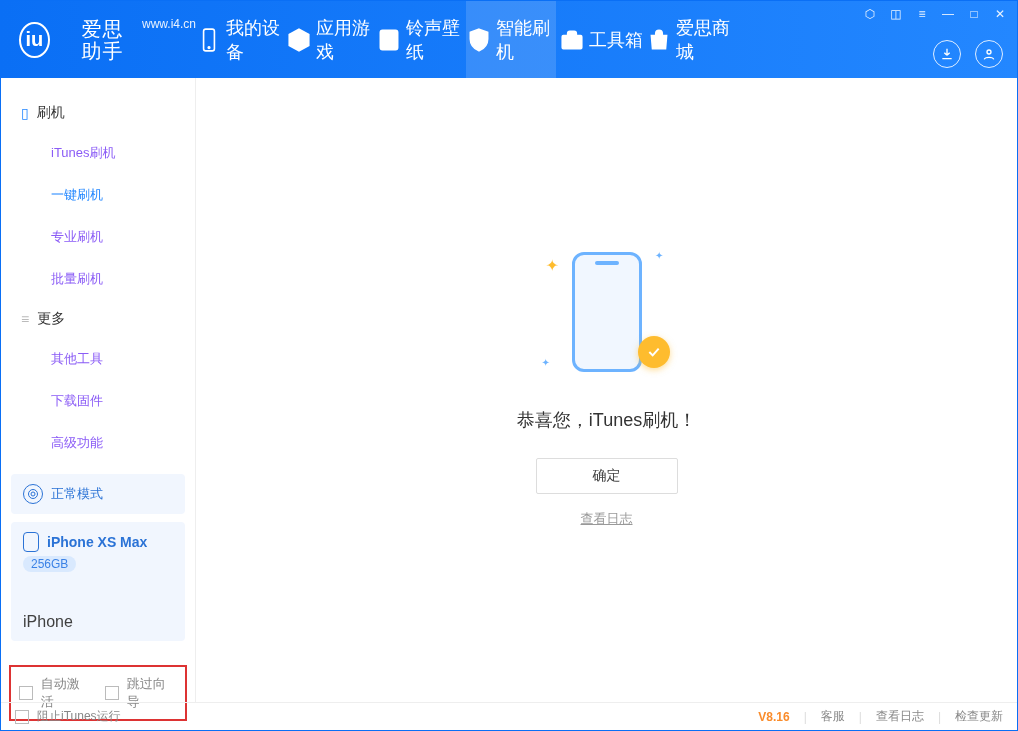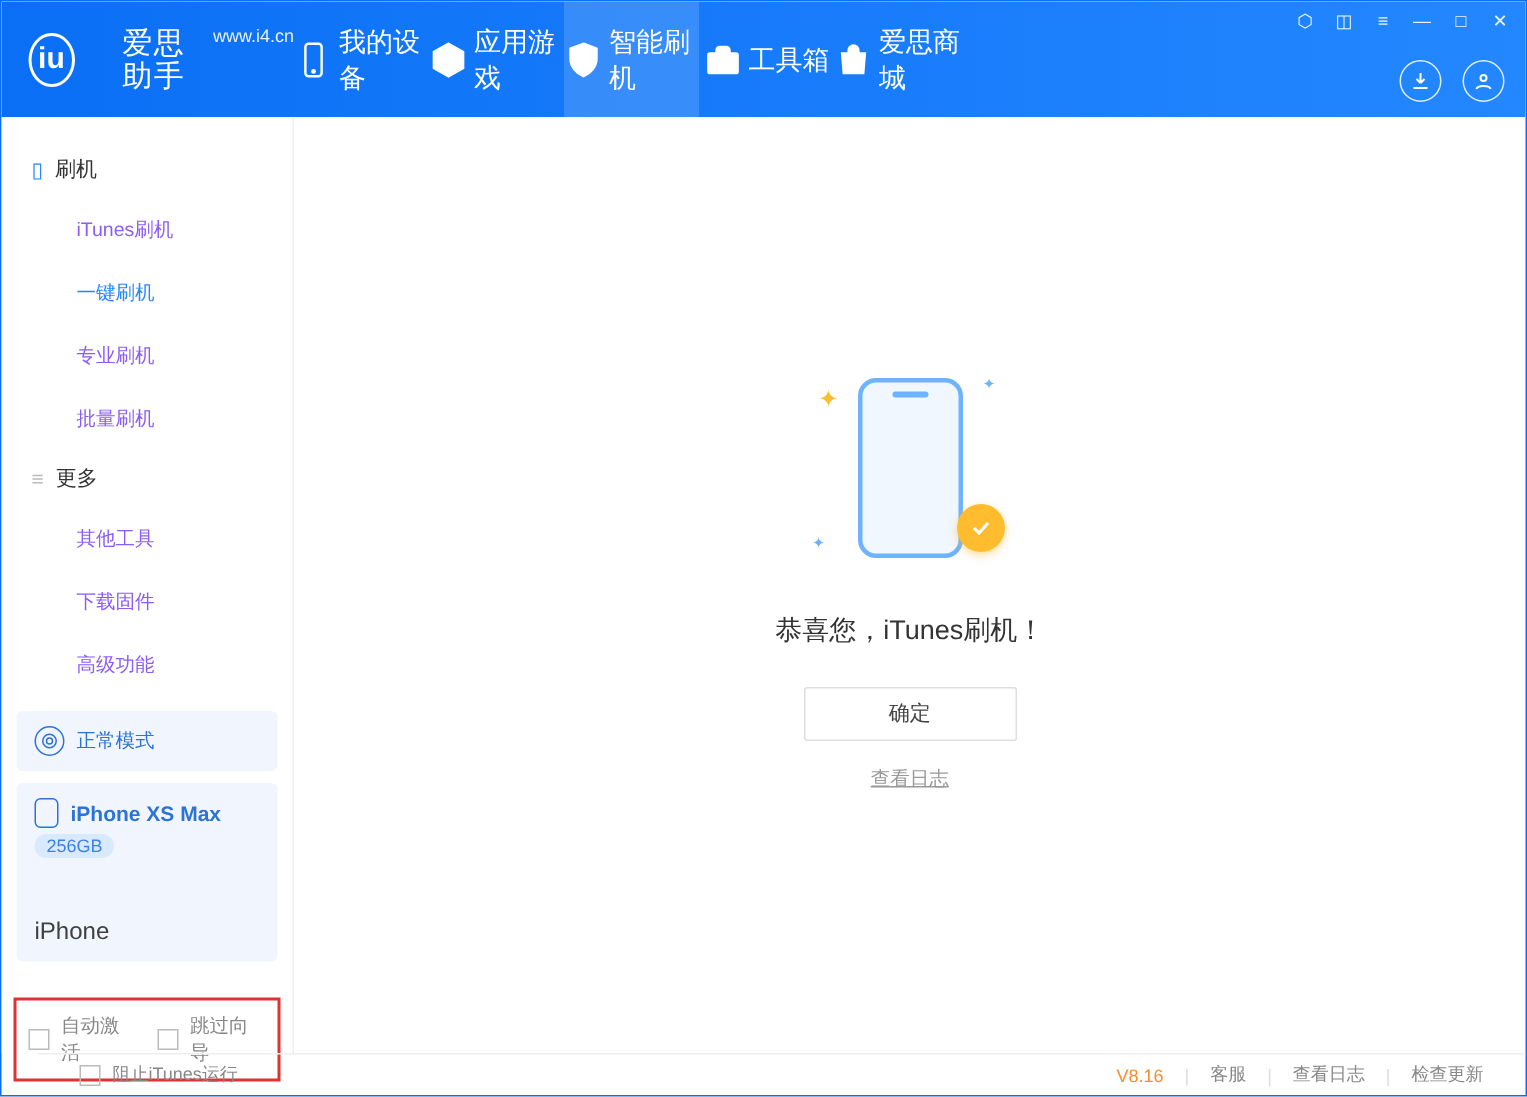--- a/index.html
+++ b/index.html
@@ -172,25 +172,25 @@
   padding: 8px 56px; font-size:14px; color:#444;
   border-radius:2px; cursor:pointer; margin-bottom:16px;
 }
 .log-link{ font-size:13px; color:#999; cursor:pointer; text-decoration:underline; }
 
 
 .statusbar{
   position:absolute; bottom:0; left:0; right:0;
   height:28px; border-top:1px solid #eee;
   display:flex; align-items:center;
-  padding:0 28px; font-size:12px; color:#888;margin-left:24px;
+  padding:0 14px; font-size:12px; color:#888;
 }
 .statusbar .right{ margin-left:auto; display:flex; gap:14px; align-items:center;}
 .statusbar .sep{ color:#ddd; }
-.version{ color:#fa8c2b; }
+.version{ color:#fa8c2b;font-weight:bold; }
 .sb-link{ cursor:pointer; }
 </style>
 </head>
 <body>
 
 <div class="header">
   <div class="logo-block">
     <div class="logo-circle">iu</div>
     <div class="logo-text">
       <span class="logo-cn">爱思助手</span>
@@ -209,20 +209,29 @@
       <span>我的设备</span>
     </div>
     <div class="nav-tab">
       <span class="nav-icon">
           <svg viewBox="0 0 24 24" fill="none" stroke-width="1.5">
             <path d="M12 2l9 5v10l-9 5-9-5V7z"></path>
             <path d="M12 12l9-5M12 12v10M12 12L3 7"></path>
           </svg>
         </span>
       <span>应用游戏</span>
+    </div>
+    <div class="nav-tab">
+      <span class="nav-icon">
+          <svg viewBox="0 0 24 24" fill="none" stroke-width="1.5">
+            <rect x="4" y="3" width="16" height="18" rx="2"></rect>
+            <path d="M12 8v6a2 2 0 11-2-2"></path>
+          </svg>
+        </span>
+      <span>铃声壁纸</span>
     </div>
     <div class="nav-tab active">
       <span class="nav-icon">
           <svg viewBox="0 0 24 24" fill="none" stroke-width="1.5">
             <path d="M12 2l8 3v6c0 5-3.5 9-8 11-4.5-2-8-6-8-11V5z"></path>
             <path d="M9 12a3 3 0 016 0M15 12l-1-2M9 12l1 2"></path>
           </svg>
         </span>
       <span>智能刷机</span>
     </div>

